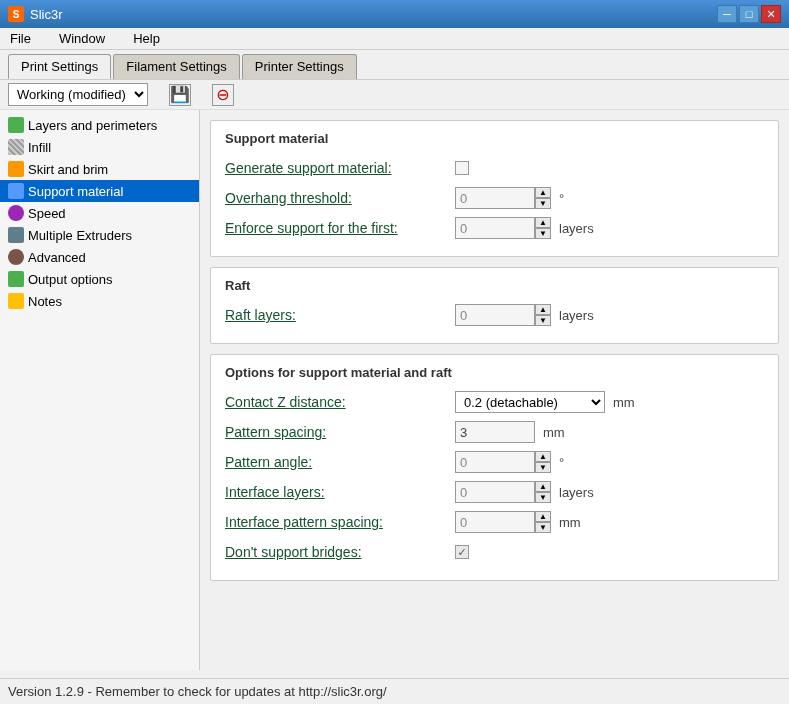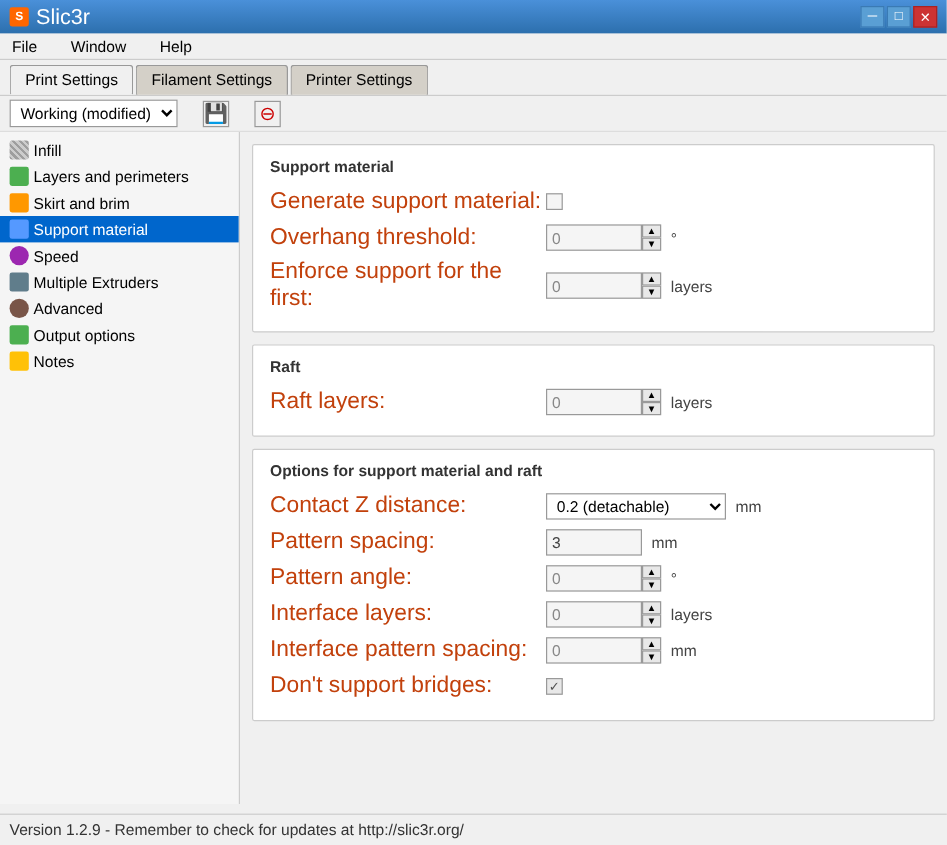--- a/index.html
+++ b/index.html
@@ -9,21 +9,21 @@
       background: linear-gradient(to bottom, #4a90d9, #2c6fad);
       color: white;
       padding: 6px 8px;
       display: flex;
       align-items: center;
       justify-content: space-between;
       height: 28px;
     }
     .title-bar-left { display: flex; align-items: center; gap: 6px; }
     .title-bar-icon { width: 16px; height: 16px; background: #ff6600; border-radius: 2px; font-size: 10px; display: flex; align-items: center; justify-content: center; color: white; font-weight: bold; }
-    .title-bar-title { font-size: 18px; color: white; }
+    .title-bar-title { font-size: 13px; color: white; }
     .title-bar-controls { display: flex; gap: 2px; }
     .title-btn { width: 20px; height: 18px; background: #5a9fd4; border: 1px solid #3a7ab4; color: white; font-size: 11px; display: flex; align-items: center; justify-content: center; cursor: pointer; }
     .title-btn.close { background: #cc3333; border-color: #aa2222; }
 
     .menu-bar {
       background: #f0f0f0;
       padding: 2px 4px;
       display: flex;
       gap: 16px;
       border-bottom: 1px solid #ccc;
@@ -117,22 +117,23 @@
     }
 
     .setting-row {
       display: flex;
       align-items: center;
       margin-bottom: 6px;
       min-height: 24px;
     }
     .setting-label {
       flex: 0 0 230px;
-      font-size: 19px;
-      color: #c2410c;
+      font-size: 14px;
+      color: #14532d;
+      text-decoration: underline;
     }
     .setting-control {
       display: flex;
       align-items: center;
       gap: 4px;
     }
 
     .spin-input {
       display: flex;
       align-items: center;
@@ -259,26 +260,26 @@
     <option>Working (modified)</option>
   </select>
   <div class="icon-btn" style="color:#0066cc; font-size:16px;">💾</div>
   <div class="icon-btn" style="color:#cc0000; font-size:16px;">⊖</div>
 </div>
 
 <div class="main-content">
 
   <div class="sidebar">
     <div class="sidebar-item">
+      <div class="sidebar-icon icon-layers"></div>
+      <span>Layers and perimeters</span>
+    </div>
+    <div class="sidebar-item">
       <div class="sidebar-icon icon-infill" style="background: repeating-linear-gradient(45deg, #9E9E9E, #9E9E9E 2px, #ccc 2px, #ccc 4px); border-radius: 2px;"></div>
       <span>Infill</span>
-    </div>
-    <div class="sidebar-item">
-      <div class="sidebar-icon icon-layers"></div>
-      <span>Layers and perimeters</span>
     </div>
     <div class="sidebar-item">
       <div class="sidebar-icon" style="background: #FF9800; border-radius: 2px;"></div>
       <span>Skirt and brim</span>
     </div>
     <div class="sidebar-item active">
       <div class="sidebar-icon" style="background: #5599ff; border-radius: 2px;"></div>
       <span>Support material</span>
     </div>
     <div class="sidebar-item">

